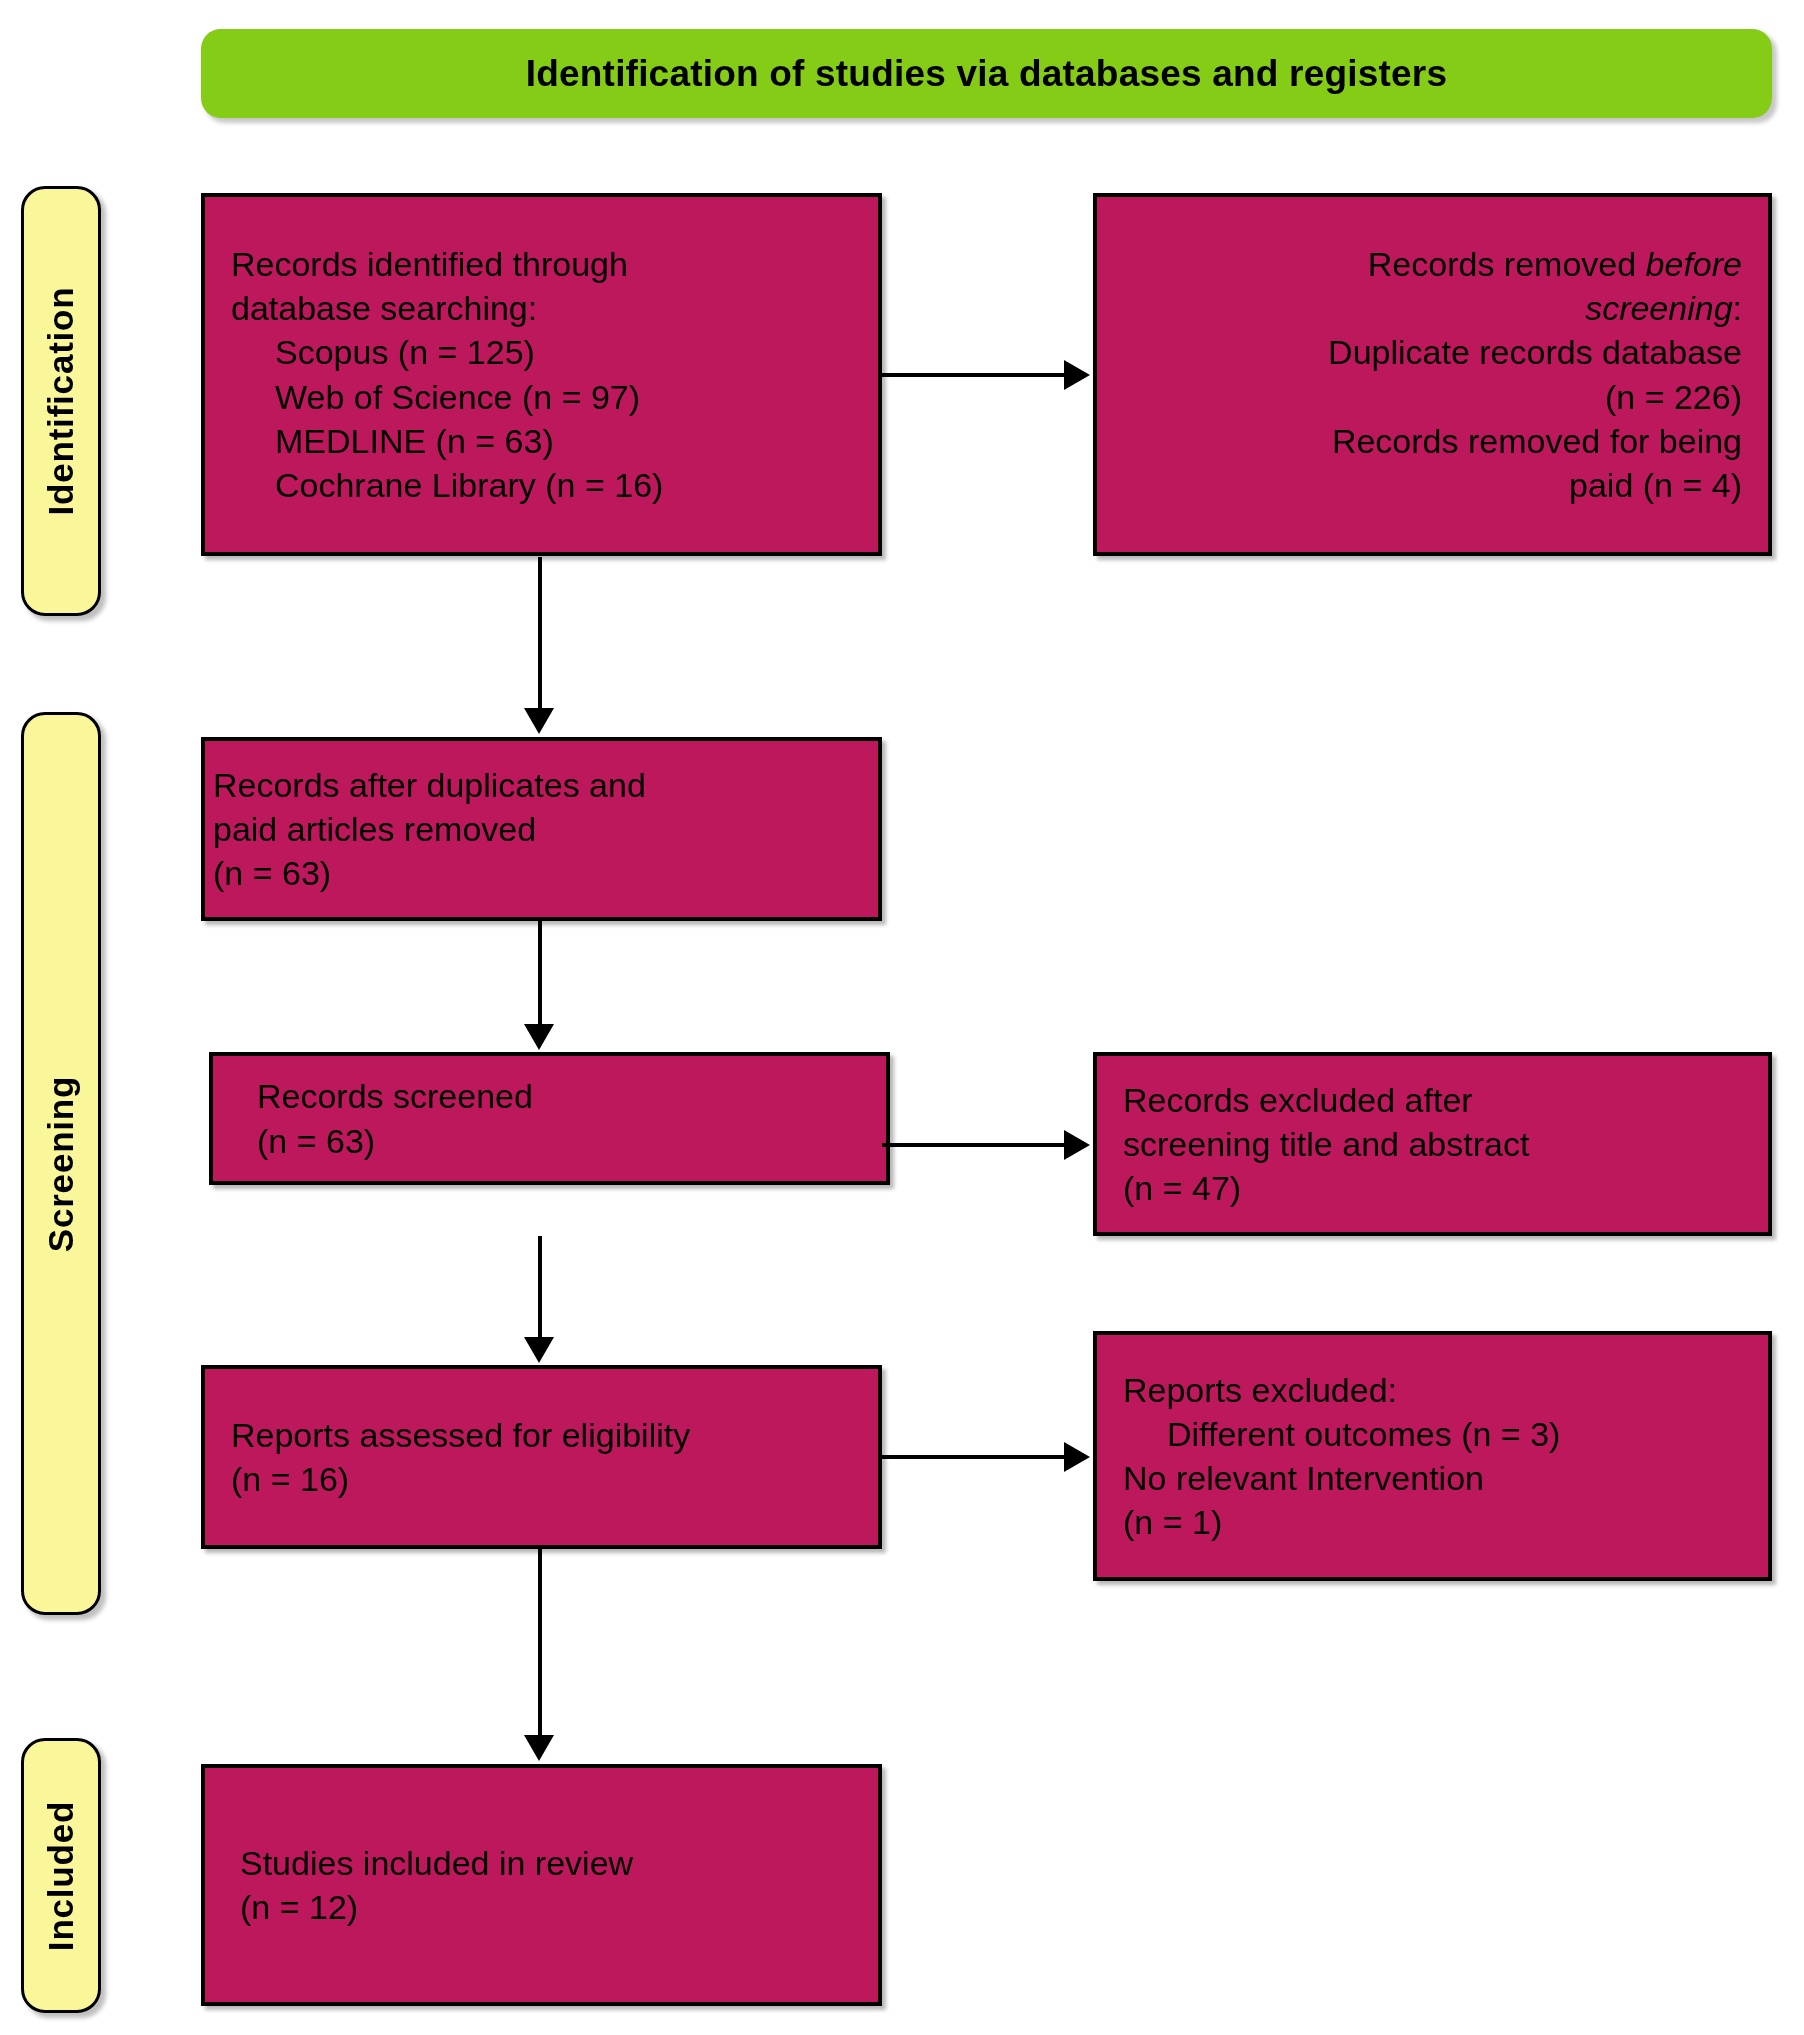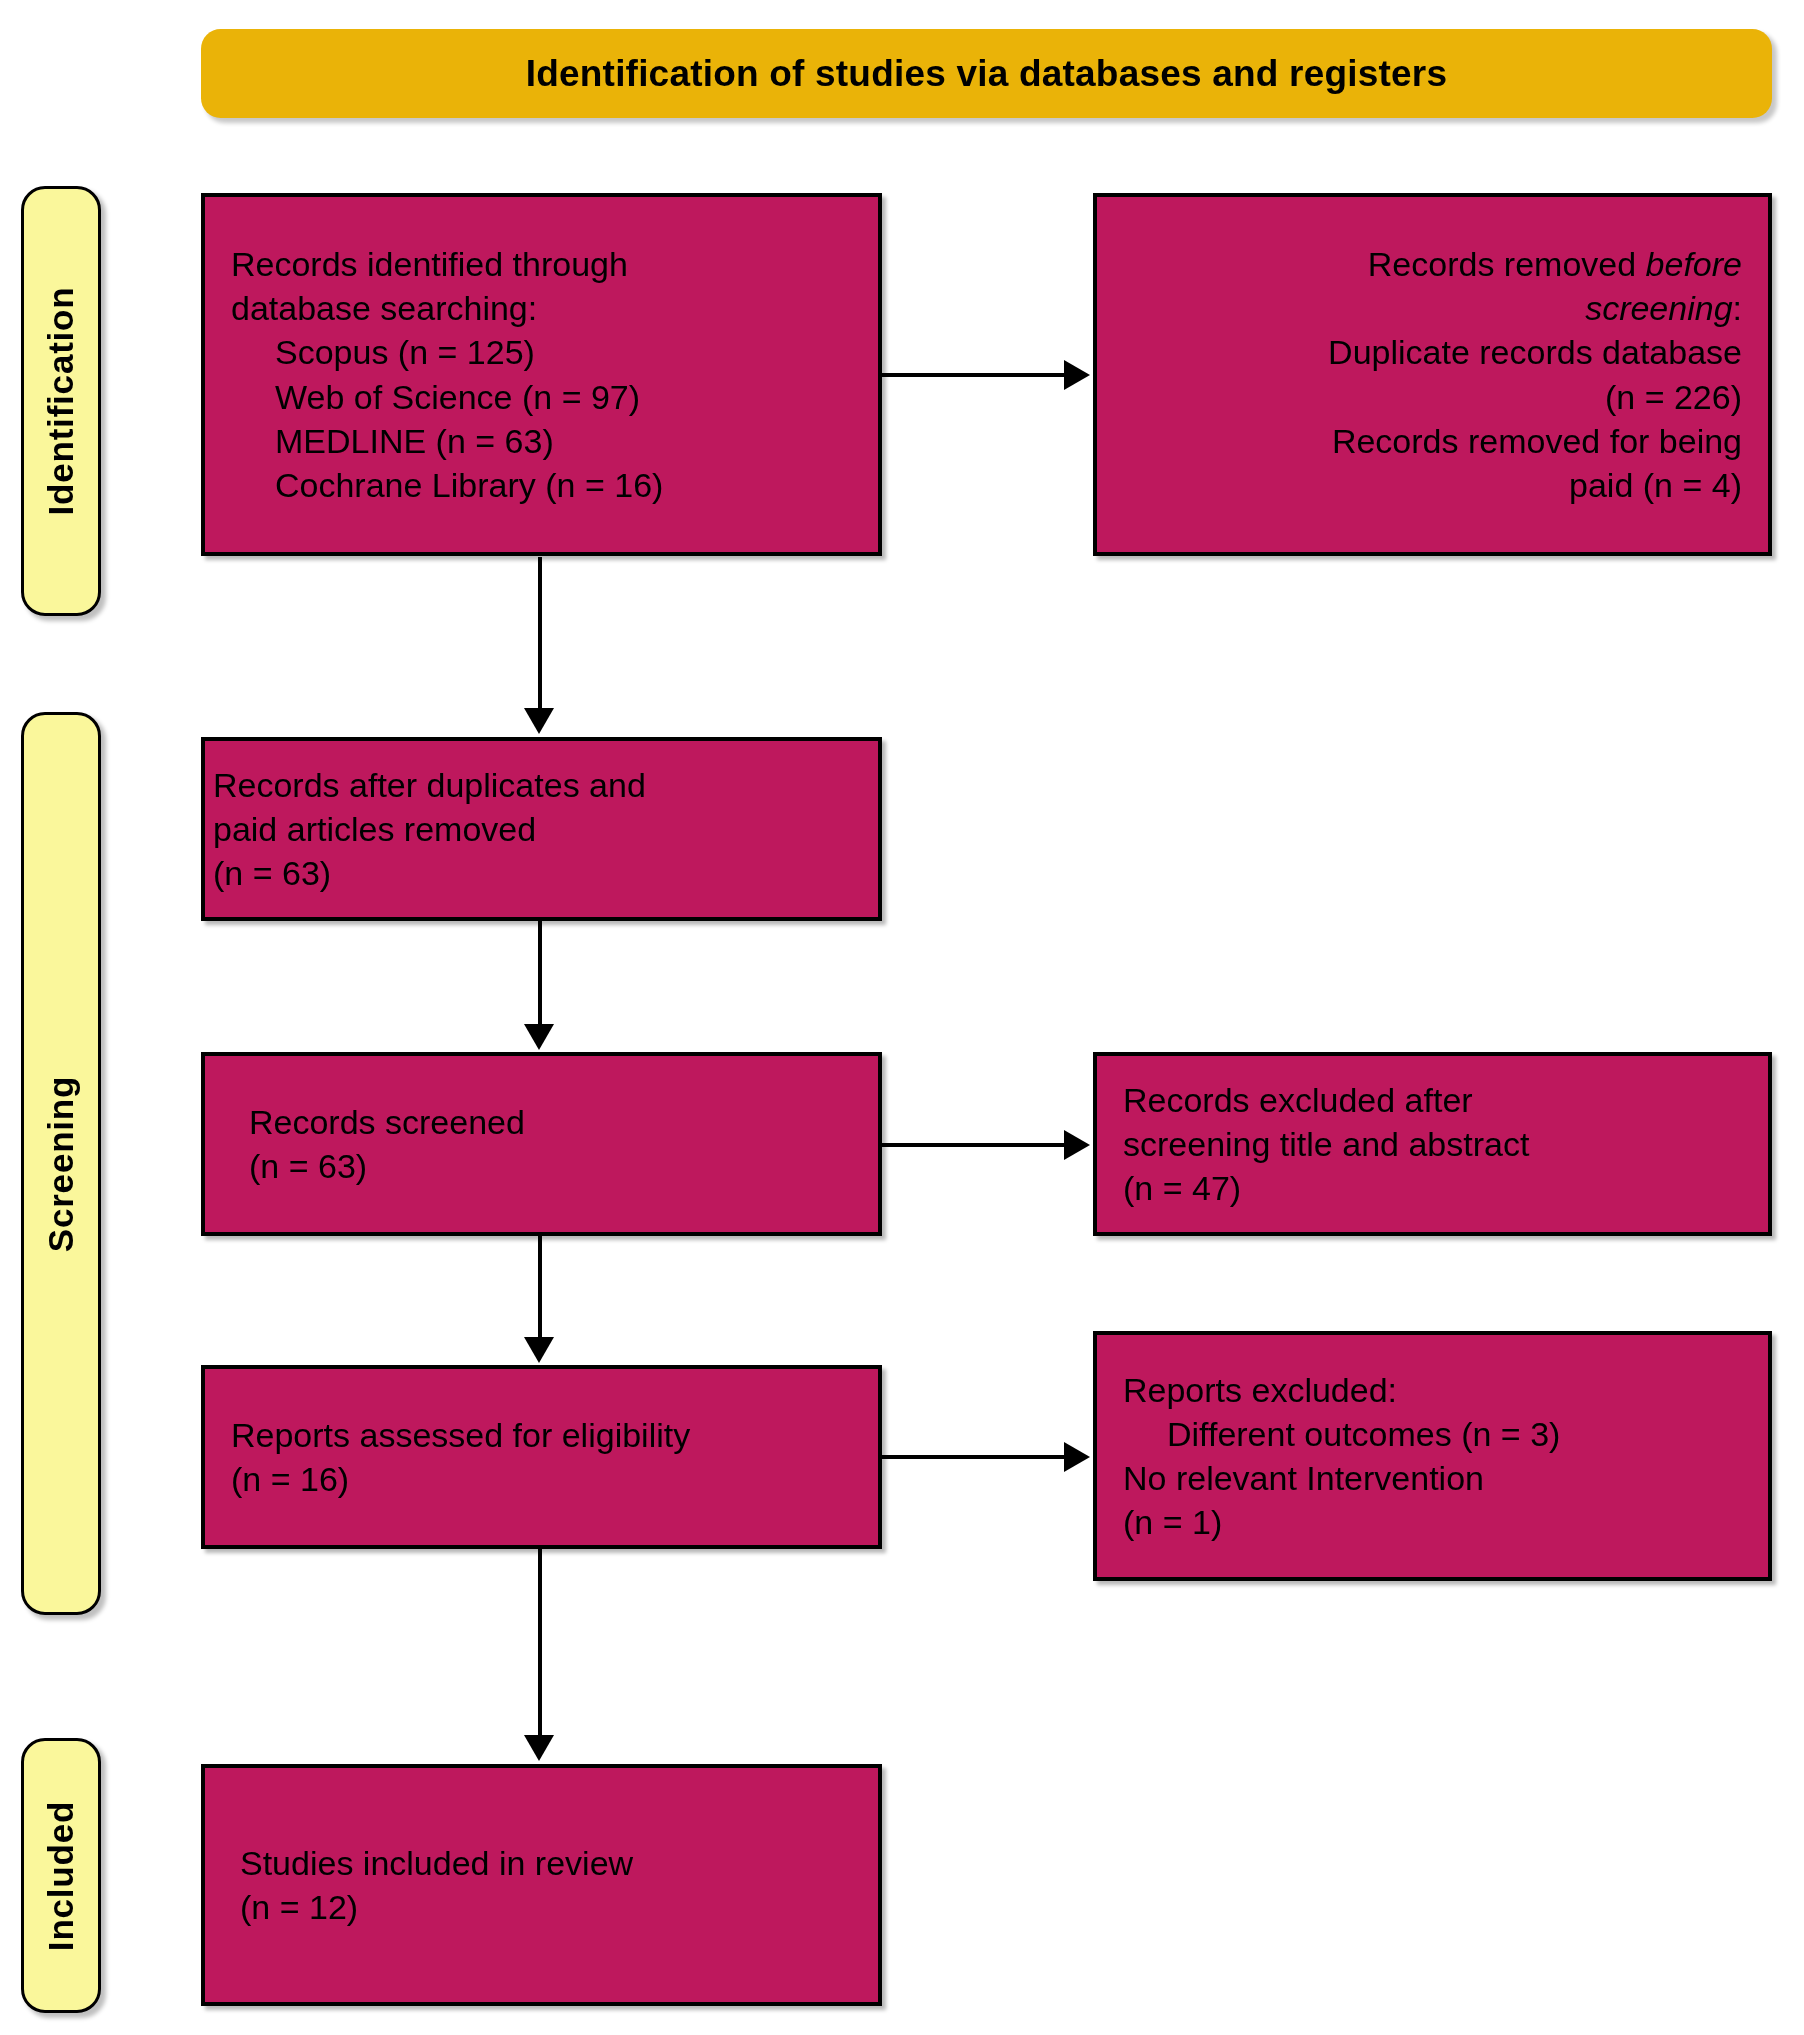--- a/index.html
+++ b/index.html
@@ -19,21 +19,21 @@
     overflow: hidden;
   }
 
   
   .banner {
     position: absolute;
     left: 201px;
     top: 29px;
     width: 1571px;
     height: 89px;
-    background: #eab308;
+    background: #84cc16;
     border-radius: 19.7px;
     display: flex;
     align-items: center;
     justify-content: center;
     box-shadow: 4.5px 4.5px 4.5px rgba(0,0,0,0.22);
   }
   .banner-text {
     font-size: 37px;
     font-weight: bold;
     color: #000000;
@@ -161,21 +161,21 @@
 
   <div class="pbox" style="left:201px; top:737px; width:681px; height:184px;padding-left:8px;">
     <div class="line">Records after duplicates and</div>
     <div class="line">paid articles removed</div>
     <div class="line">(n = 63)</div>
   </div>
 
   <div class="vline" style="left:538px; top:921px; height:106px;"></div>
   <div class="arrow-down" style="left:524px; top:1024px;"></div>
 
-  <div class="pbox" style="left:201px; top:1052px; width:681px; height:184px;padding-left:44px;">
+  <div class="pbox" style="left:209px; top:1052px; width:681px; height:133px;padding-left:44px;">
     <div class="line">Records screened</div>
     <div class="line">(n = 63)</div>
   </div>
 
   <div class="pbox" style="left:1093px; top:1052px; width:679px; height:184px;">
     <div class="line">Records excluded after</div>
     <div class="line">screening title and abstract</div>
     <div class="line">(n = 47)</div>
   </div>
 

